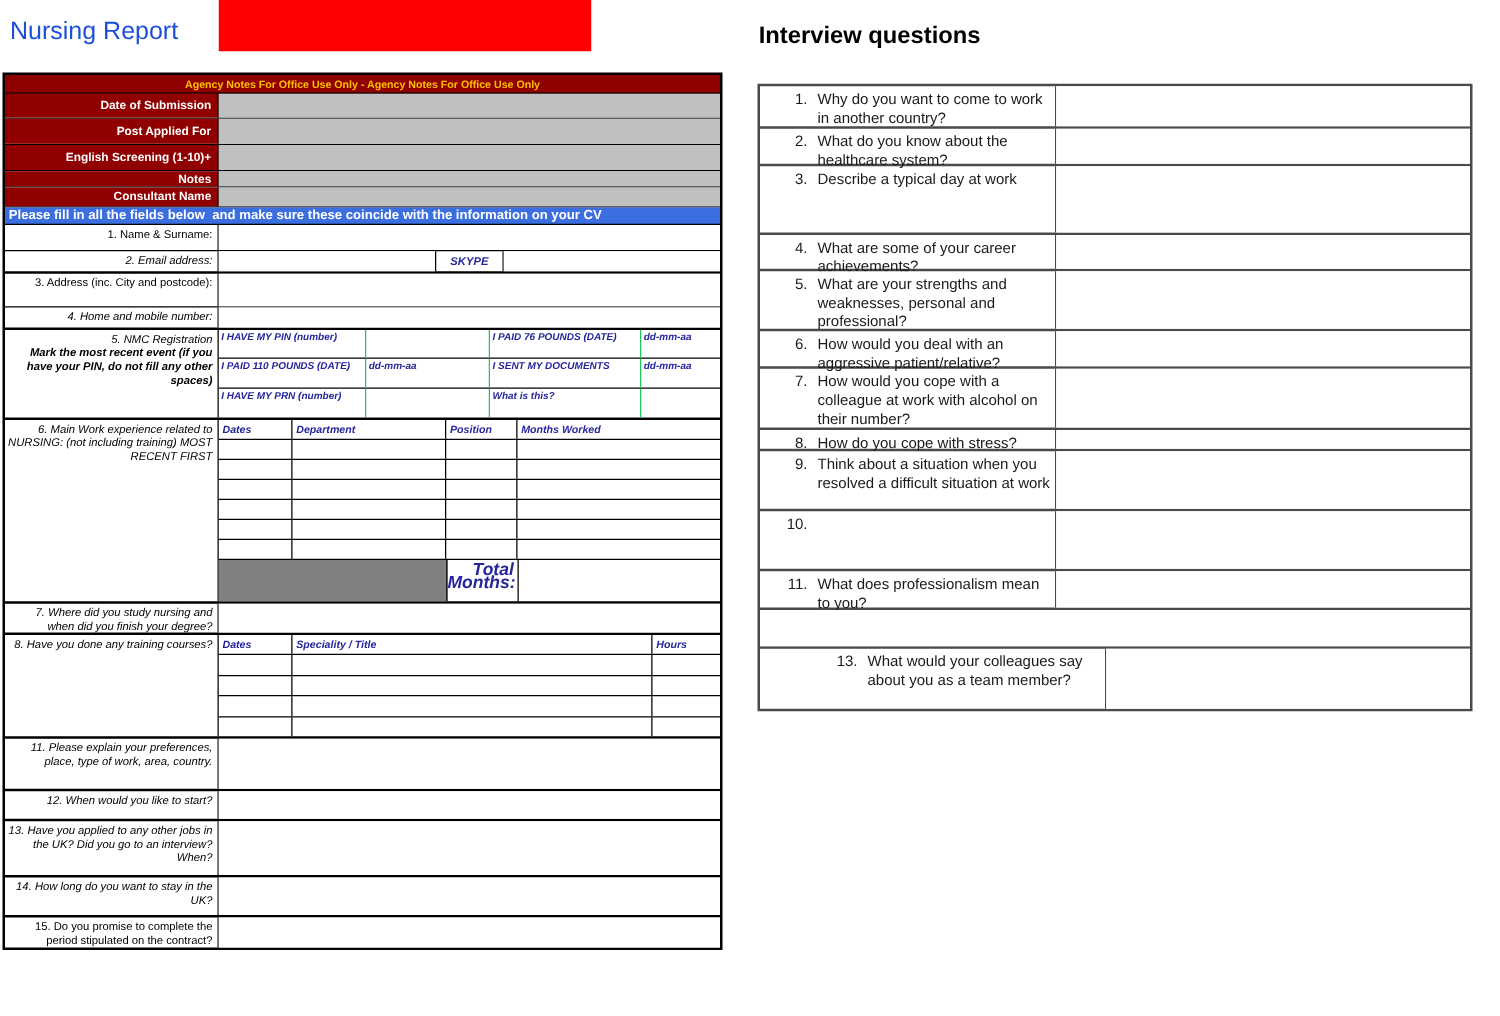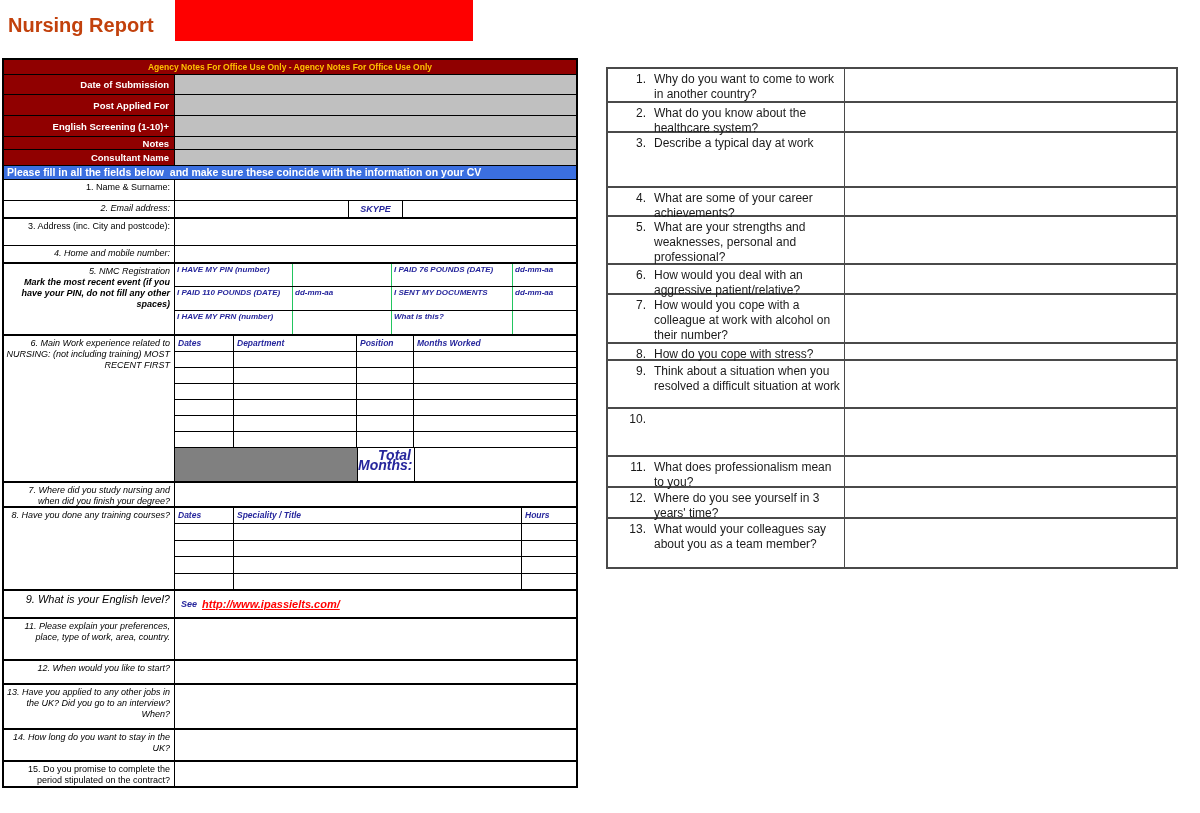--- a/index.html
+++ b/index.html
@@ -1,20 +1,20 @@
 <!DOCTYPE html>
 <html><head>
 <meta charset="utf-8">
 <style>
   * { box-sizing: border-box; margin: 0; padding: 0; }
   body { margin: 0; background: #fff; font-family: "Liberation Sans", sans-serif; }
   .screen { position: relative; width: 1200px; height: 813px; background: #fff; overflow: hidden; }
 
   
-  .page-title { position: absolute; left: 8px; top: 14px; font-size: 20px; font-weight: bold; color: #c2410c; }
+  .page-title { position: absolute; left: 8px; top: 14px; font-size: 20px; font-weight: normal; color: #1d4ed8; }
   .logo-block { position: absolute; left: 175px; top: 0; width: 298px; height: 41px; background: #fe0000; }
   .iq-title { position: absolute; left: 607px; top: 18px; font-size: 19px; font-weight: bold; color: #000; }
 
   
   .form { position: absolute; left: 2px; top: 58px; width: 576px; border: 2px solid #000; background: #fff; }
   .office-header { height: 15px; background: #900000; color: #ffc000; font-size: 8.5px; font-weight: bold;
                    text-align: center; line-height: 14px; border-bottom: 1px solid #000; }
   .frow { display: flex; border-bottom: 1px solid #000; }
   .frow.thk { border-bottom-width: 2px; font-style: italic; }
   .frow:last-child { border-bottom: none; }
@@ -58,21 +58,21 @@
   .trow.head { flex: none; height: 16px; }
   .trow:last-child { border-bottom: none; }
   .t-dates { width: 59px; } .t-spec { width: 288px; } .t-hours { flex: 1; border-right: none; }
 
   .see-row { flex: 1; display: flex; align-items: center; padding-left: 6px; font-size: 9px; }
   .see-link { color: #ff0000; font-weight: bold; font-size: 11px; text-decoration: underline; margin-left: 5px; }
 
   
   .iq-table { position: absolute; left: 606px; top: 67px; width: 572px; border: 2px solid #4a4a4a; }
   .iq-row { display: flex; border-bottom: 2px solid #4a4a4a; }
-  .iq-row:last-child { border-bottom: none; }
+  .iq-row:last-child { border-bottom: none; margin-left: 40px; }
   .iq-q { width: 237px; border-right: 1px solid #4a4a4a; display: flex; padding: 3px 4px 0 12px;
           font-size: 12px; line-height: 15px; color: #1a1a1a; }
   .iq-num { width: 26px; text-align: right; margin-right: 8px; flex-shrink: 0; }
   .iq-text { flex: 1; }
   .iq-a { flex: 1; background: #fff; }
 </style>
 </head>
 <body>
 
 <div class="screen">
@@ -238,27 +238,20 @@
           <div class="wcell t-hours"></div>
         </div>
         <div class="trow">
           <div class="wcell t-dates"></div>
           <div class="wcell t-spec"></div>
           <div class="wcell t-hours"></div>
         </div>
       </div>
     </div>
 
-    <div class="frow thk" style="height:28px">
-      <div class="flabel big">9. What is your English level?</div>
-      <div class="see-row">
-        <span class="navy">See</span>
-        <a class="see-link">http://www.ipassielts.com/</a>
-      </div>
-    </div>
 
 
     <div class="frow thk" style="height:42px">
       <div class="flabel">11. Please explain your preferences, place, type of work, area, country.</div>
       <div class="finput"></div>
     </div>
 
     <div class="frow thk" style="height:24px">
       <div class="flabel">12. When would you like to start?</div>
       <div class="finput"></div>
@@ -274,20 +267,21 @@
       <div class="finput"></div>
     </div>
 
     <div class="frow" style="height:24px">
       <div class="flabel">15. Do you promise to complete the period stipulated on the contract?</div>
       <div class="finput"></div>
     </div>
 
   </div>
 
+  <div class="iq-title">Interview questions</div>
 
   <div class="iq-table">
     <div class="iq-row" style="height:34px">
       <div class="iq-q">
         <span class="iq-num">1.</span>
         <span class="iq-text">Why do you want to come to work in another country?</span>
       </div>
       <div class="iq-a"></div>
     </div>
     <div class="iq-row" style="height:30px">
@@ -353,24 +347,20 @@
       <div class="iq-a"></div>
     </div>
     <div class="iq-row" style="height:31px">
       <div class="iq-q">
         <span class="iq-num">11.</span>
         <span class="iq-text">What does professionalism mean to you?</span>
       </div>
       <div class="iq-a"></div>
     </div>
     <div class="iq-row" style="height:31px">
-      <div class="iq-q">
-        <span class="iq-num">12.</span>
-        <span class="iq-text">Where do you see yourself in 3 years' time?</span>
-      </div>
       <div class="iq-a"></div>
     </div>
     <div class="iq-row" style="height:48px">
       <div class="iq-q">
         <span class="iq-num">13.</span>
         <span class="iq-text">What would your colleagues say about you as a team member?</span>
       </div>
       <div class="iq-a"></div>
     </div>
   </div>

